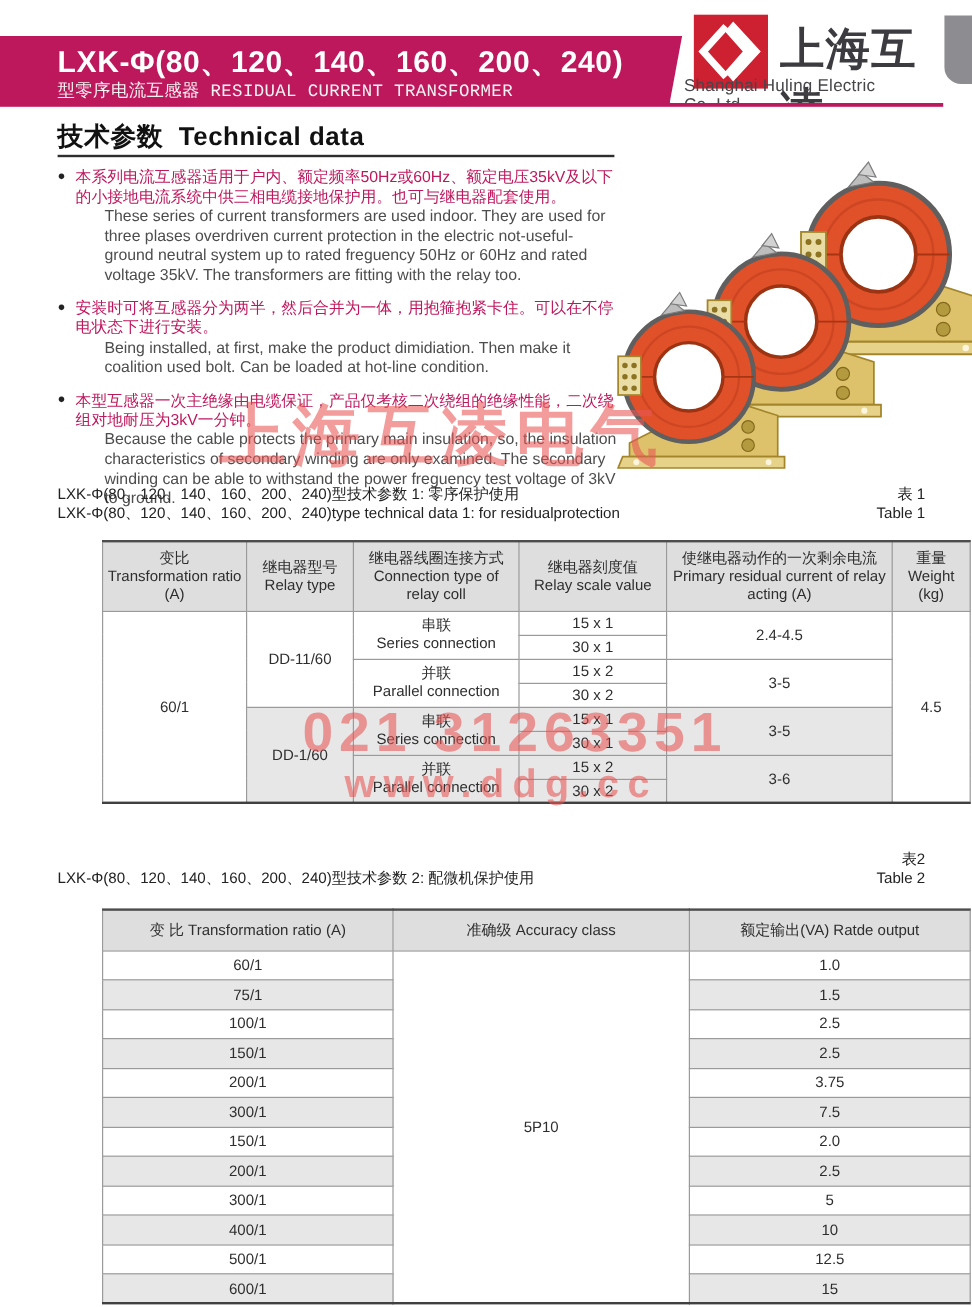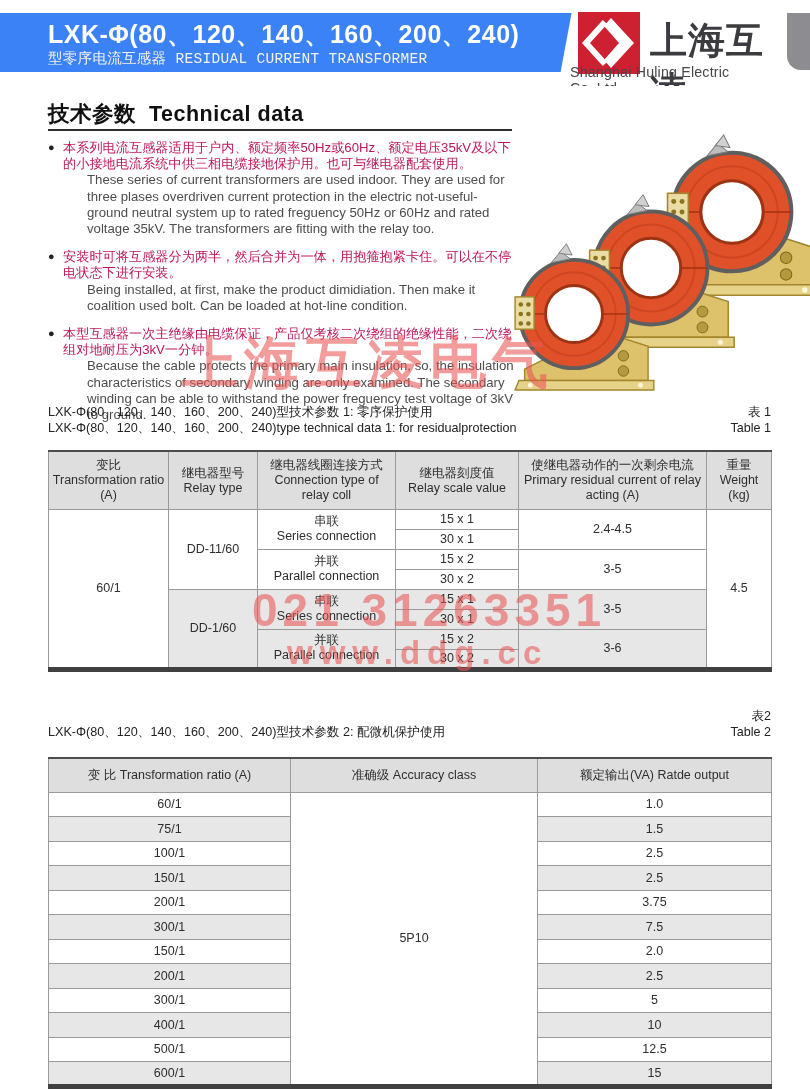--- a/index.html
+++ b/index.html
@@ -1,21 +1,21 @@
 <!DOCTYPE html>
 <html><head>
 <meta charset="utf-8">
 <style>
   * { margin:0; padding:0; box-sizing:border-box; }
   html,body { background:#ffffff; }
   body { font-family:"Liberation Sans","DejaVu Sans",sans-serif; }
   .page { position:relative; width:810px; height:1089px; background:#fff; overflow:hidden; margin:0 auto; }
 
   
-  .band { position:absolute; left:0; top:13px; width:786px; height:59px; background:#3b82f6; }
+  .band { position:absolute; left:0; top:30px; width:786px; height:59px; background:#be185d; }
   .band-tab { position:absolute; left:787px; top:13px; width:23px; height:57px; background:#8c8c91; border-radius:0 0 0 14px; }
   .band-title { position:absolute; left:48px; top:5px; color:#fff; font-size:25px; font-weight:bold; letter-spacing:.5px; }
   .band-sub { position:absolute; left:48px; top:36px; color:#f2f2f2; font-size:14.5px; letter-spacing:.3px;font-family:Liberation Mono, monospace; }
 
   .logo-panel { position:absolute; left:558px; top:0; width:229px; height:86px; background:#fff;
                 clip-path:polygon(16px 0, 100% 0, 100% 100%, 0 100%); }
   .logo-mark { position:absolute; left:20px; top:12px; width:62px; height:62px; }
   .brand-cn { position:absolute; left:92px; top:16px; font-size:37px; font-weight:bold; color:#3c3c40; letter-spacing:1px; }
   .brand-en { position:absolute; left:12px; top:64px; width:214px; font-size:14.2px; color:#46464a; letter-spacing:.2px; }
 
@@ -42,21 +42,21 @@
   .caption { position:absolute; left:48px; width:723px; display:flex; justify-content:space-between; align-items:flex-end; }
   .cap-lines { font-size:12.6px; line-height:16px; color:#222; }
   .cap-label { font-size:12.6px; line-height:16px; color:#222; text-align:right; }
   .caption1 { top:404px; }
   .caption2 { top:708px; }
 
   
   table { border-collapse:collapse; table-layout:fixed; position:absolute; left:48px; width:723px;
           font-size:12.5px; color:#2e2e2e; }
   td, th { border:1px solid #9a9a9a; text-align:center; vertical-align:middle; font-weight:normal; padding:0 2px; }
-  table { border-top:2px solid #4d4d4d; border-bottom:5px solid #404040; }
+  table { border-top:2px solid #4d4d4d; border-bottom:2px solid #404040;margin-left:37px; }
   thead th { background:#dedede; }
   .t1 { top:450px; }
   .t1 thead th { height:58px; line-height:15px; }
   .t1 tbody td { height:20px; line-height:14.5px; }
   .t2 { top:757px; }
   .t2 thead th { height:34px; }
   .t2 tbody td { height:24.5px; }
   .sh { background:#e7e7e7; }
   .conn div { line-height:15px; }
   .hcn { line-height:16px; }

